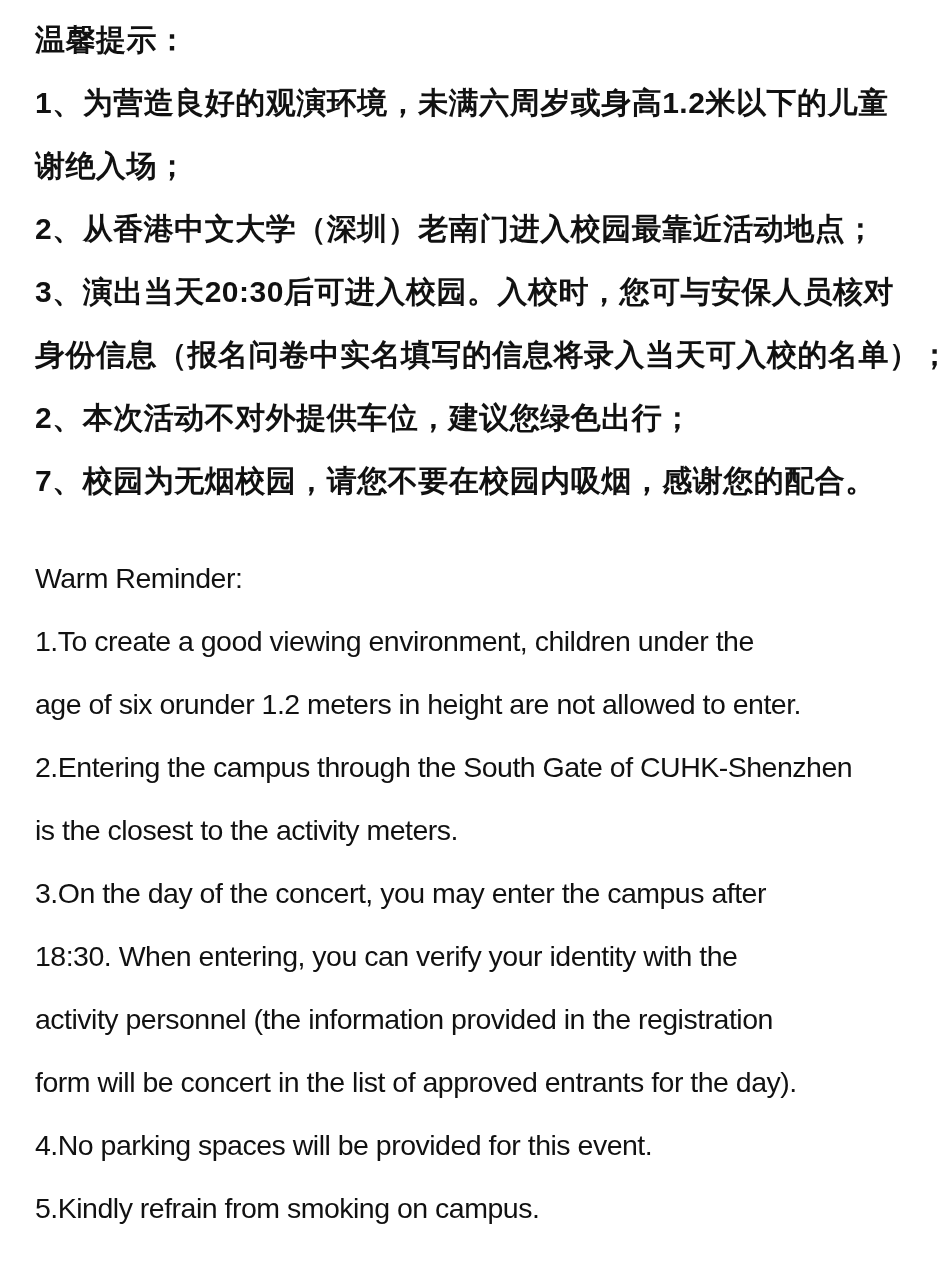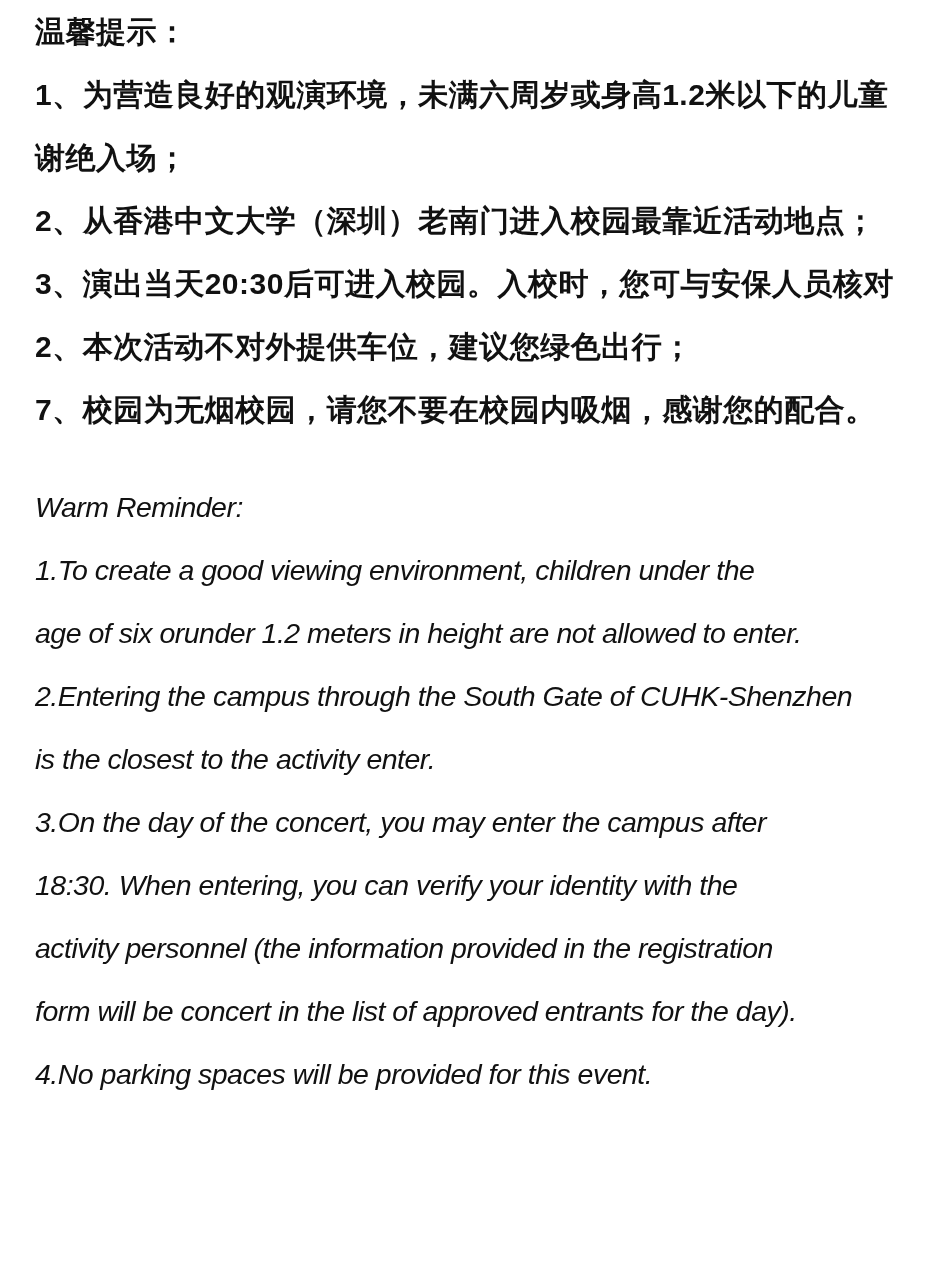--- a/index.html
+++ b/index.html
@@ -8,64 +8,65 @@
     background: #ffffff;
   }
   body {
     width: 937px;
     height: 1263px;
     overflow: hidden;
     font-family: "Liberation Sans", sans-serif;
     color: #111111;
   }
   .page {
-    padding: 0 16px 0 35px;
+    padding: 8px 16px 0 35px;
   }
   .line {
     display: block;
     white-space: nowrap;
     line-height: 63px;
     height: 63px;
   }
   .cn .line {
     font-size: 30px;
     font-weight: 700;
     letter-spacing: 0.5px;
   }
   .en {
     margin-top: 35px;
-    font-style: italic;
   }
   .en .line {
     font-size: 28.5px;
     font-weight: 400;
     letter-spacing: -0.5px;
   }
 </style>
 </head>
 <body>
 
 <div class="page">
 
   <div class="cn">
     <div class="line">温馨提示：</div>
     <div class="line">1、为营造良好的观演环境，未满六周岁或身高1.2米以下的儿童</div>
     <div class="line">谢绝入场；</div>
     <div class="line">2、从香港中文大学（深圳）老南门进入校园最靠近活动地点；</div>
     <div class="line">3、演出当天20:30后可进入校园。入校时，您可与安保人员核对</div>
+    <div class="line">身份信息（报名问卷中实名填写的信息将录入当天可入校的名单）；</div>
     <div class="line">2、本次活动不对外提供车位，建议您绿色出行；</div>
     <div class="line">7、校园为无烟校园，请您不要在校园内吸烟，感谢您的配合。</div>
   </div>
 
   <div class="en">
     <div class="line">Warm Reminder:</div>
     <div class="line">1.To create a good viewing environment, children under the</div>
     <div class="line">age of six orunder 1.2 meters in height are not allowed to enter.</div>
     <div class="line">2.Entering the campus through the South Gate of CUHK-Shenzhen</div>
-    <div class="line">is the closest to the activity enter.</div>
+    <div class="line">is the closest to the activity meters.</div>
     <div class="line">3.On the day of the concert, you may enter the campus after</div>
     <div class="line">18:30. When entering, you can verify your identity with the</div>
     <div class="line">activity personnel (the information provided in the registration</div>
     <div class="line">form will be concert in the list of approved entrants for the day).</div>
     <div class="line">4.No parking spaces will be provided for this event.</div>
+    <div class="line">5.Kindly refrain from smoking on campus.</div>
   </div>
 
 </div>
 
 </body></html>

